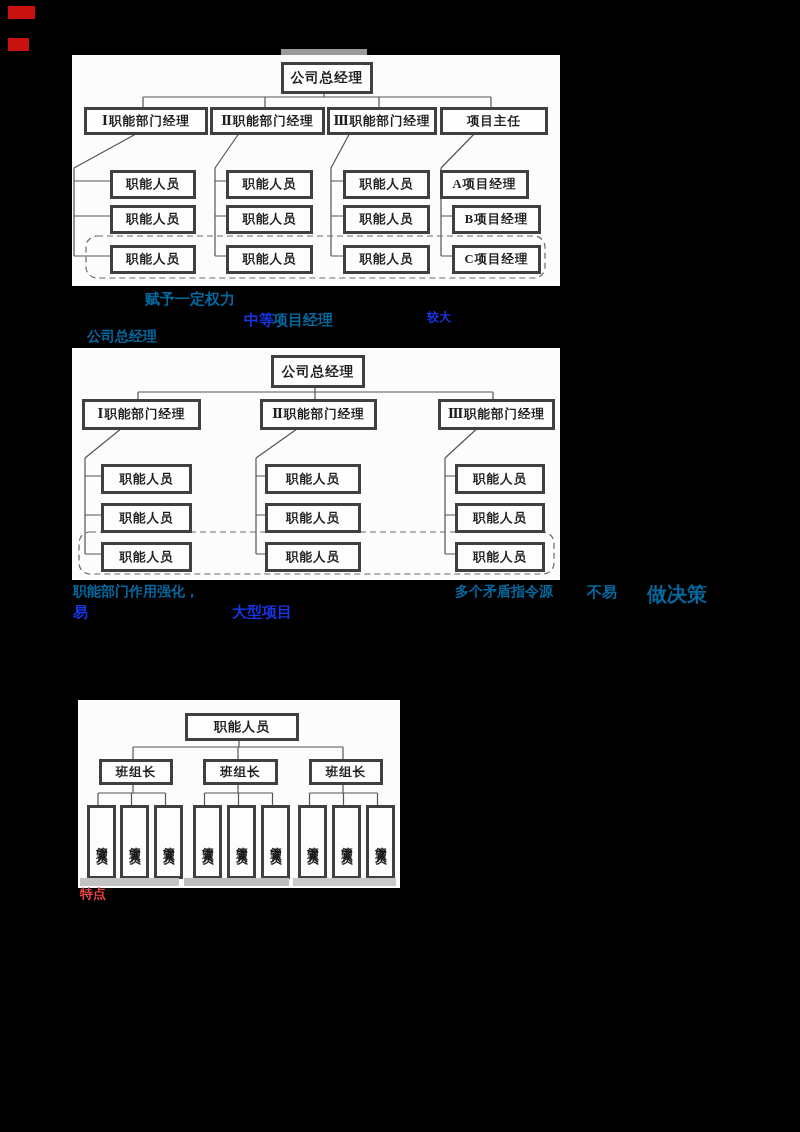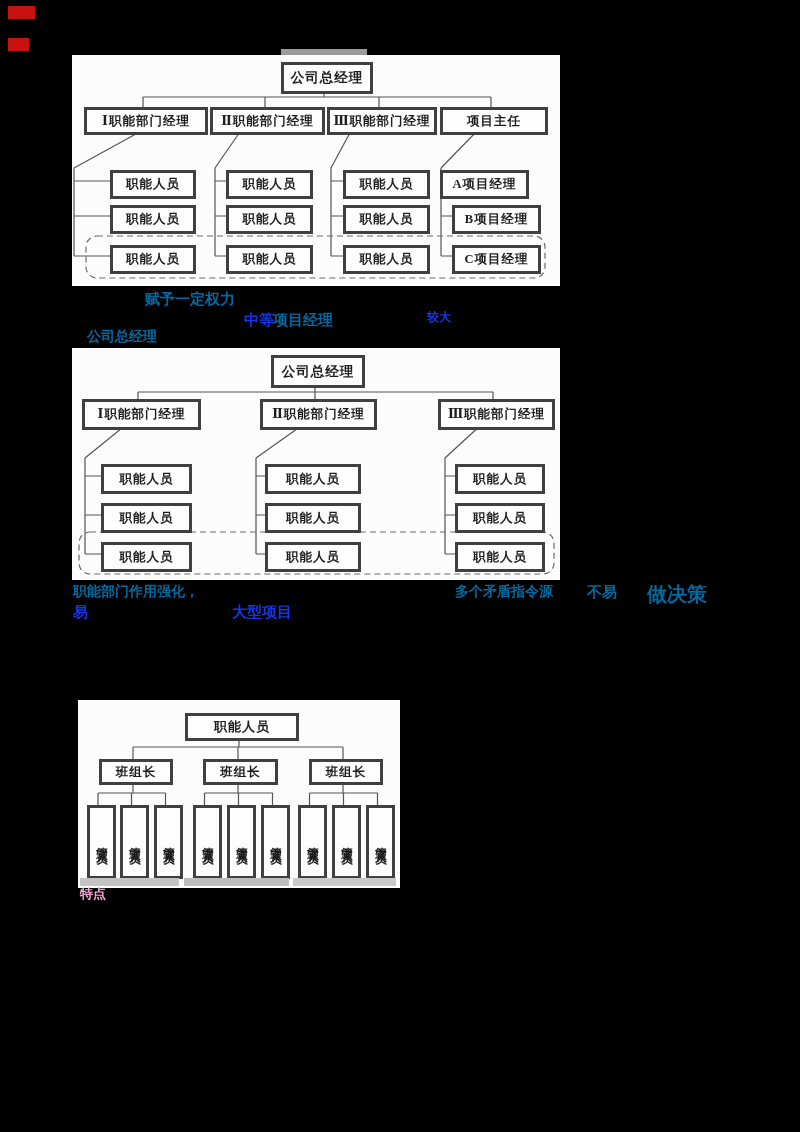--- a/index.html
+++ b/index.html
@@ -119,15 +119,15 @@
     <div class="obox vbox" style="left:149px;top:105px;width:23px;height:68px">管理人员</div>
     <div class="obox vbox" style="left:183px;top:105px;width:23px;height:68px">管理人员</div>
     <div class="obox vbox" style="left:220px;top:105px;width:23px;height:68px">管理人员</div>
     <div class="obox vbox" style="left:254px;top:105px;width:23px;height:68px">管理人员</div>
     <div class="obox vbox" style="left:288px;top:105px;width:23px;height:68px">管理人员</div>
     <div class="grayseg" style="left:2px;top:178px;width:99px;height:8px"></div>
     <div class="grayseg" style="left:106px;top:178px;width:105px;height:8px;background:#bdbdbd"></div>
     <div class="grayseg" style="left:215px;top:178px;width:103px;height:8px;background:#c9c9c9"></div>
   </div>
 
-  <div class="note" style="left:80px;top:887px;font-size:13px;color:#f9a8d4">特点</div>
+  <div class="note" style="left:80px;top:887px;font-size:13px;color:#ef4444">特点</div>
 
 </div>
 
 </body></html>

